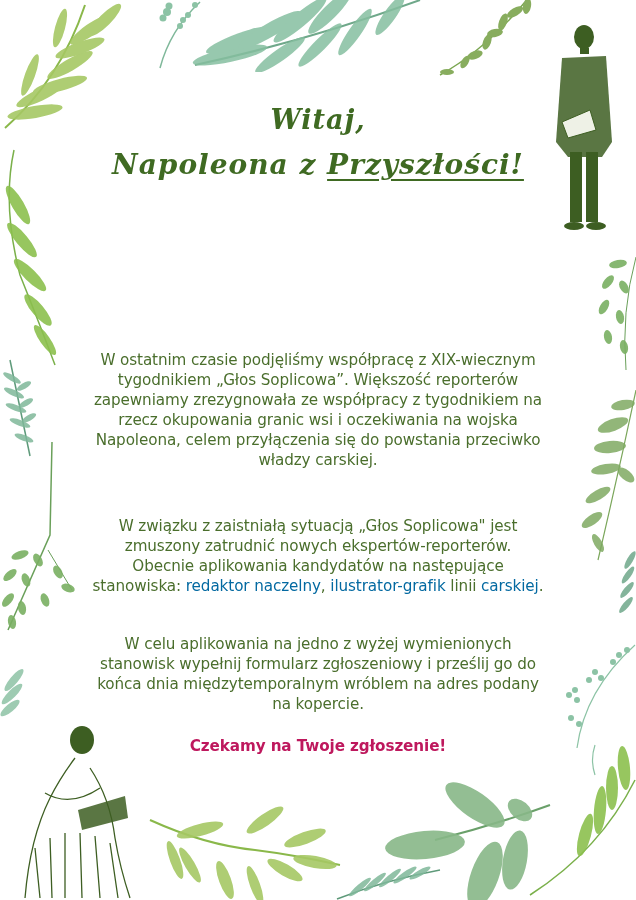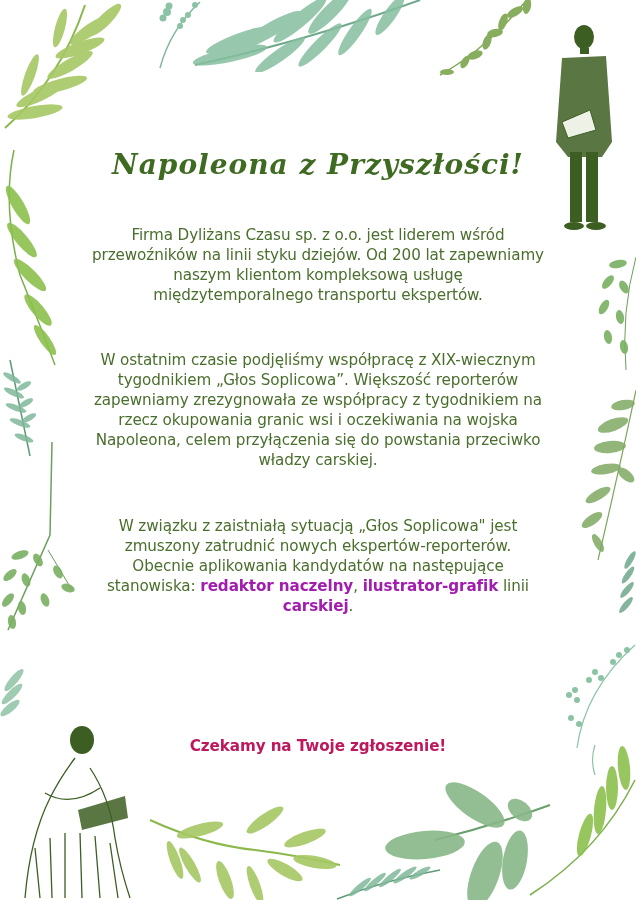--- a/index.html
+++ b/index.html
@@ -5,32 +5,32 @@
     html, body { margin:0; padding:0; background:#ffffff; }
     body { width:636px; height:900px; position:relative; overflow:hidden; font-family:"DejaVu Sans", sans-serif; }
     .page { position:absolute; left:0; top:0; width:636px; height:900px; background:#ffffff; }
     .title1, .title2 {
       position:absolute; left:0; width:636px; text-align:center;
       font-family:"DejaVu Serif", serif; font-style:italic; font-weight:bold;
       color:#3f6a22; letter-spacing:1px;
     }
     .title1 { top:104px; font-size:27px; }
     .title2 { top:148px; font-size:28px; }
-    .title2 .u { text-decoration-thickness:2px; text-underline-offset:5px; }
+    .title2 .u { text-decoration:underline; text-decoration-thickness:2px; text-underline-offset:5px; }
     .body-text {
       position:absolute; left:92px; width:452px; text-align:center;
       color:#4a6e2c; font-family:"DejaVu Sans", sans-serif; font-size:15.2px; line-height:20px;
       letter-spacing:-0.1px;
     }
     .p1 { top:225px; }
     .p2 { top:350px; }
     .p3 { top:516px; }
     .p4 { top:634px; }
     .p5 { top:736px; font-weight:bold; color:#be185d; }
-    b { color:#a21caf; font-weight:bold; }
+    b { color:#0369a1; font-weight:normal; }
     .deco { position:absolute; }
     svg { display:block; }
   </style>
 </head>
 <body>
 
 <div class="page">
 
   <div class="deco" style="left:0;top:0;">
     <svg width="140" height="135" viewBox="0 0 140 135">
@@ -286,19 +286,20 @@
       <g fill="#8cc04e" opacity="0.9">
         <ellipse cx="65" cy="95" rx="6" ry="22" transform="rotate(15 65 95)"></ellipse>
         <ellipse cx="80" cy="70" rx="6" ry="24" transform="rotate(5 80 70)"></ellipse>
         <ellipse cx="92" cy="48" rx="6" ry="22" transform="rotate(0 92 48)"></ellipse>
         <ellipse cx="104" cy="28" rx="6" ry="22" transform="rotate(-5 104 28)"></ellipse>
       </g>
       <path d="M75 5 Q70 20 75 35" stroke="#8cc3a5" stroke-width="1.2" fill="none"></path>
     </svg>
   </div>
 
+  <div class="title1">Witaj,</div>
   <div class="title2"><span>Napoleona z </span><span class="u">Przyszłości!</span></div>
 
-  <div class="body-text p1">Firma Dyliżans Czasu sp. z o.o. jest liderem wśród przewoźników na linii styku dziejów. Od 200 lat zapewniamy naszym klientom kompleksową usługę międzytemporalnego transportu ekspertów.</div>
   <div class="body-text p2">W ostatnim czasie podjęliśmy współpracę z XIX-wiecznym tygodnikiem „Głos Soplicowa”. Większość reporterów zapewniamy zrezygnowała ze współpracy z tygodnikiem na rzecz okupowania granic wsi i oczekiwania na wojska Napoleona, celem przyłączenia się do powstania przeciwko władzy carskiej.</div>
   <div class="body-text p3"><span>W związku z zaistniałą sytuacją „Głos Soplicowa" jest zmuszony zatrudnić nowych ekspertów-reporterów. Obecnie aplikowania kandydatów na następujące stanowiska: </span><b>redaktor naczelny</b><span>, </span><b>ilustrator-grafik</b><span> linii </span><b>carskiej</b><span>.</span></div>
+  <div class="body-text p4">W celu aplikowania na jedno z wyżej wymienionych stanowisk wypełnij formularz zgłoszeniowy i prześlij go do końca dnia międzytemporalnym wróblem na adres podany na kopercie.</div>
   <div class="body-text p5">Czekamy na Twoje zgłoszenie!</div>
 </div>
 
 </body></html>

